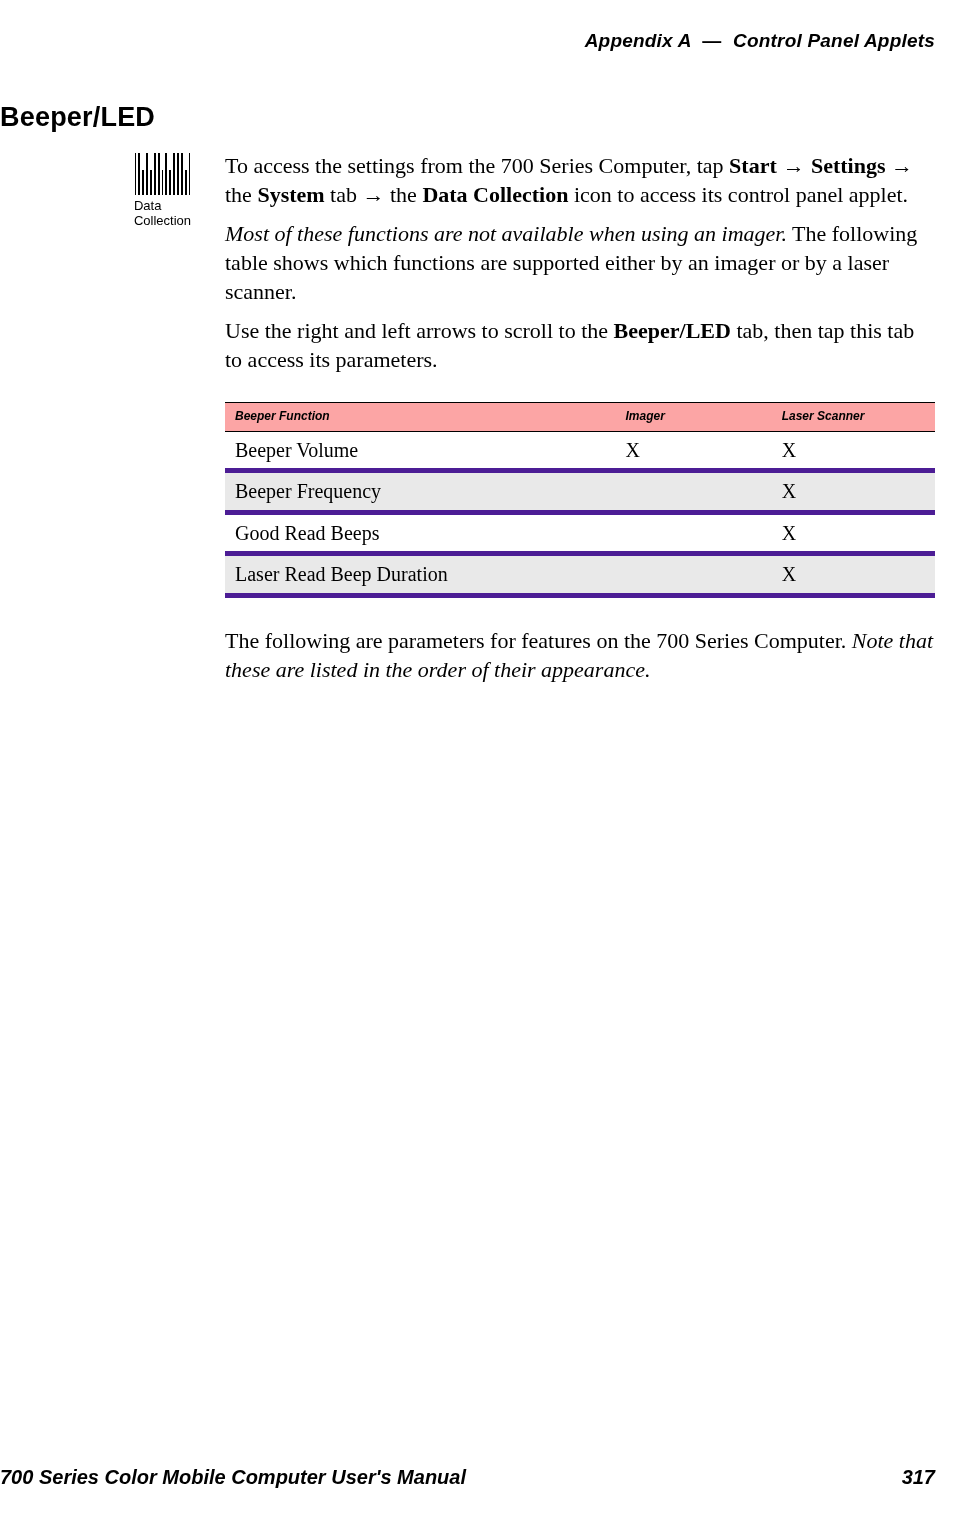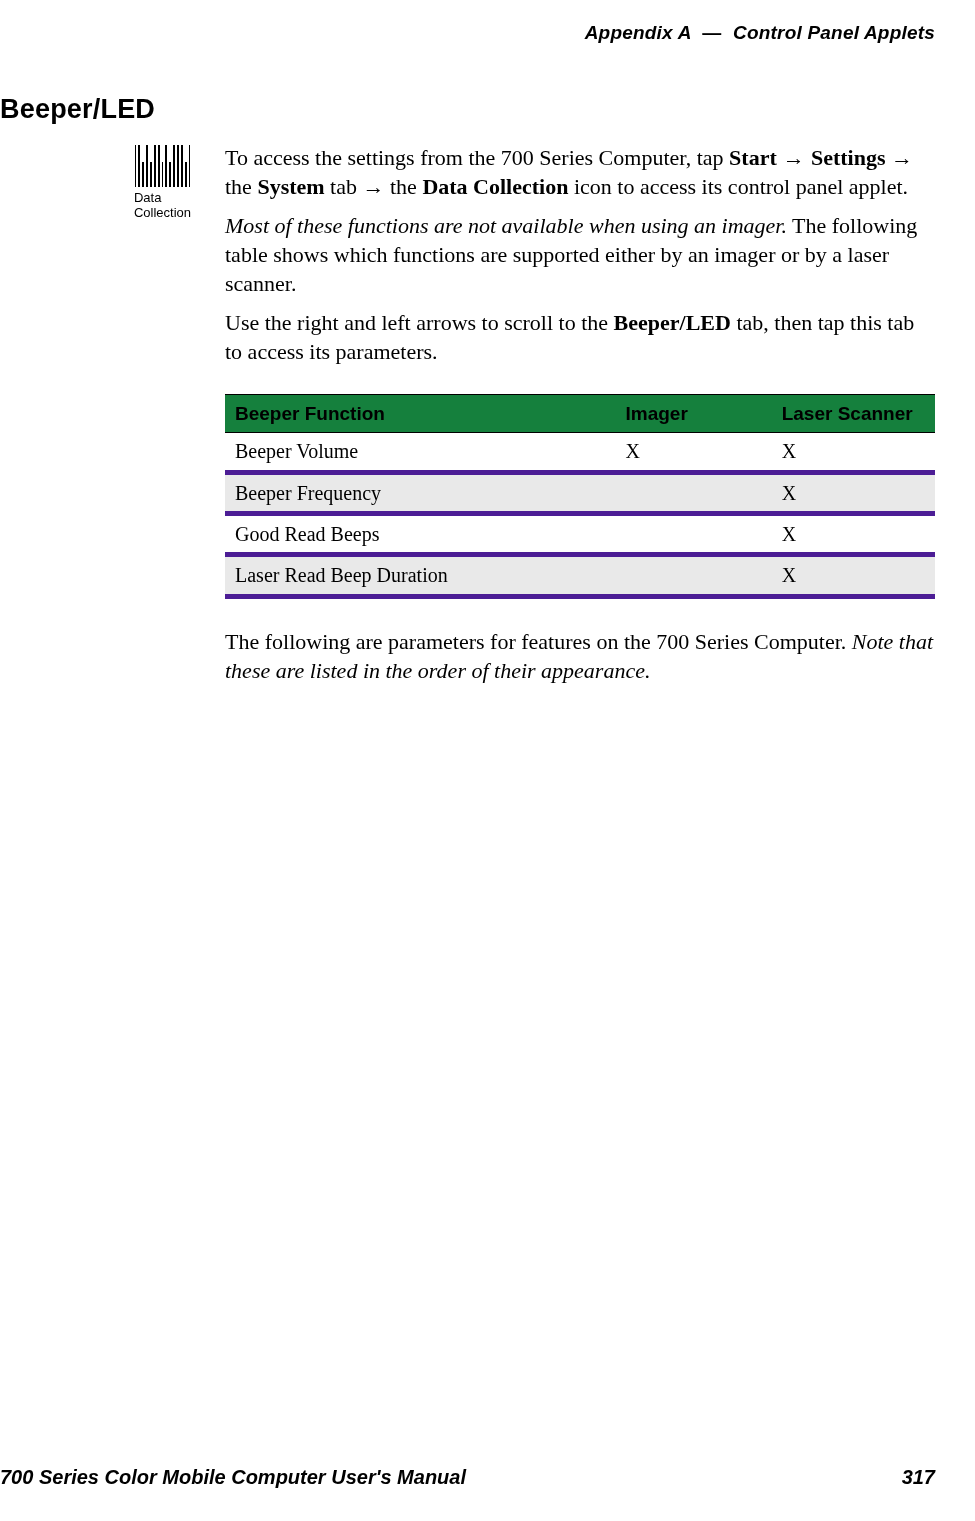--- a/index.html
+++ b/index.html
@@ -10,21 +10,21 @@
       height: 1521px;
       font-family: "Adobe Garamond Pro", "Garamond", "Times New Roman", serif;
       color: #000;
       background: #fff;
       position: relative;
     }
     .page {
       box-sizing: border-box;
       width: 975px;
       height: 1521px;
-      padding: 22px 40px 30px 0;
+      padding: 30px 40px 30px 0;
       position: relative;
     }
     .running-header {
       font-family: "Myriad Pro", "Helvetica Neue", Arial, sans-serif;
       font-weight: 700;
       font-style: italic;
       font-size: 19px;
       text-align: right;
       margin-right: 0;
       margin-bottom: 50px;
@@ -91,26 +91,27 @@
     table.feat {
       border-collapse: collapse;
       width: 100%;
       margin-top: 28px;
       margin-bottom: 28px;
       font-size: 20px;
     }
     table.feat th {
       font-family: "Myriad Pro", "Helvetica Neue", Arial, sans-serif;
       font-weight: 700;
-      font-size: 19px;
+      font-size: 12px;
       text-align: left;
-      background: #15803d;
+      background: #fca5a5;
       border-top: 1px solid #000;
       border-bottom: 1px solid #000;
       padding: 6px 10px;
+      font-style: italic;
     }
     table.feat td {
       padding: 5px 10px;
       border-bottom: 5px solid #4c1d95;
       font-family: "Adobe Garamond Pro", "Garamond", "Times New Roman", serif;
     }
     table.feat tr.shade td {
       background: #e9e9e9;
     }
     table.feat td.c { text-align: left; }

